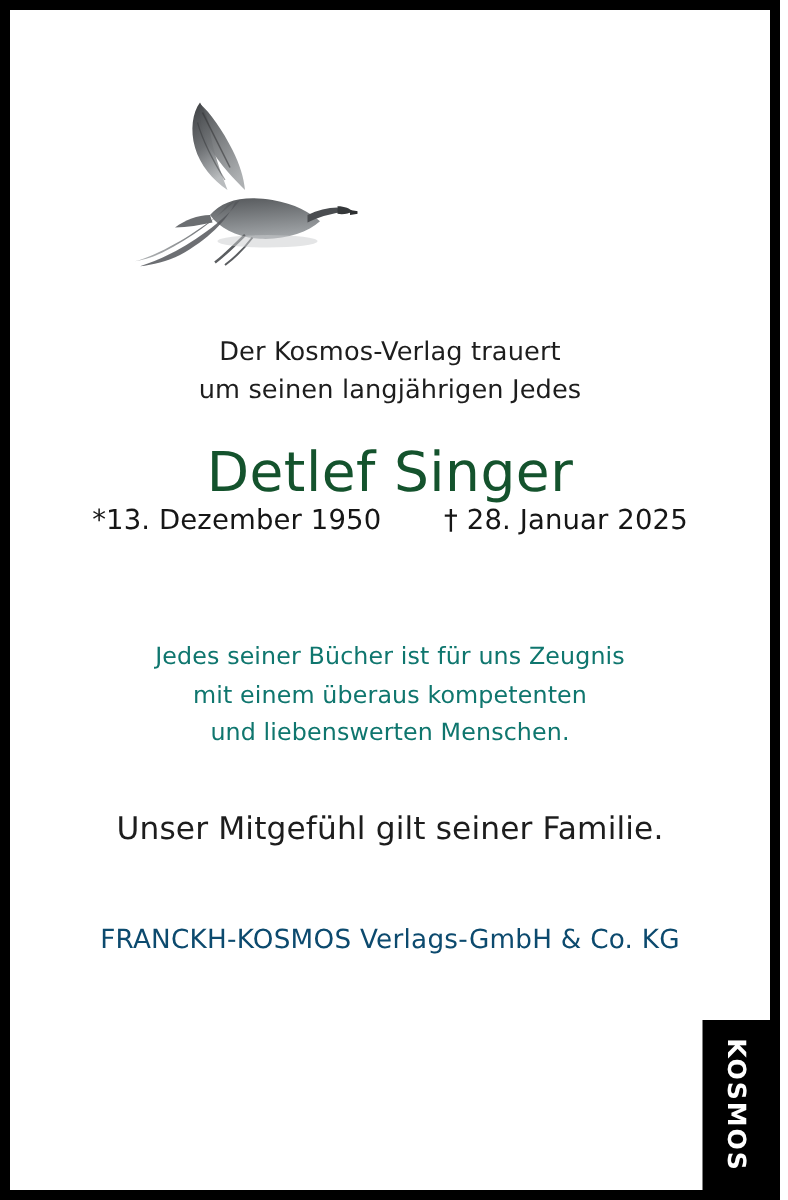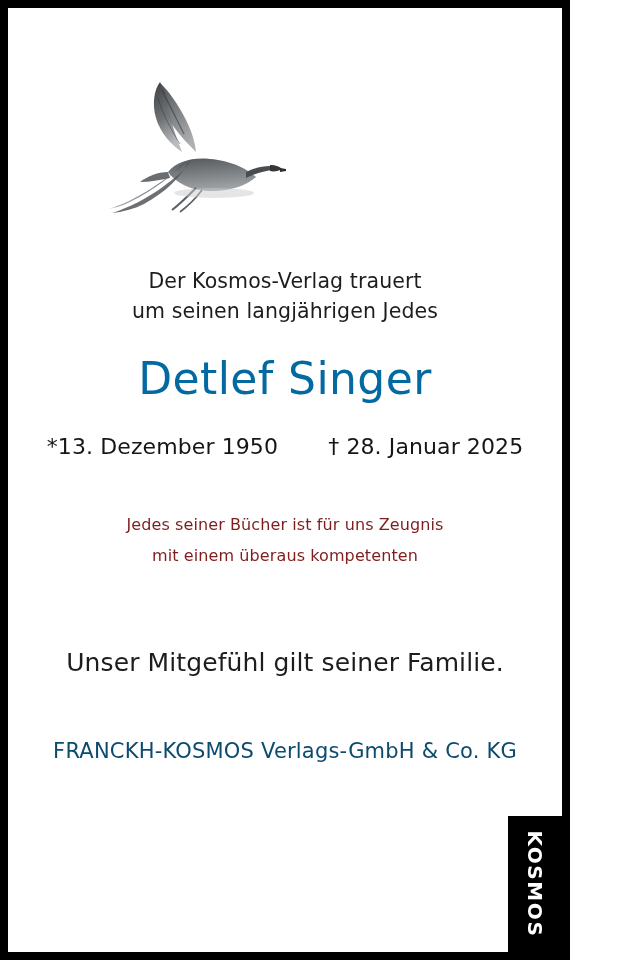--- a/index.html
+++ b/index.html
@@ -11,21 +11,21 @@
     width: 630px;
     height: 960px;
     font-family: "DejaVu Sans", "Liberation Sans", sans-serif;
     color: #1a1a1a;
     overflow: hidden;
   }
 
   .obituary {
     position: relative;
     box-sizing: border-box;
-    width: 570px;
+    width: 624px;
     height: 960px;
     background: #ffffff;
     border: 8px solid #000000;
     padding: 0;
     overflow: hidden;
   }
 
   .inner {
     position: relative;
     width: 100%;
@@ -64,46 +64,46 @@
 
   .name {
     position: absolute;
     left: 0;
     right: 0;
     top: 345px;
     font-size: 44px;
     line-height: 52px;
     font-weight: 400;
     letter-spacing: 0.4px;
-    color: #0369a1;
+    color: #14532d;
   }
 
   .dates {
     position: absolute;
     left: 0;
     right: 0;
-    top: 424px;
+    top: 394px;
     font-size: 22px;
     line-height: 30px;
     color: #161616;
     letter-spacing: 0.1px;
   }
   .dates .gap {
     display: inline-block;
     width: 36px;
   }
 
   .verse {
     position: absolute;
     left: 0;
     right: 0;
     top: 502px;
-    font-size: 16px;
+    font-size: 19px;
     line-height: 30.5px;
-    color: #7f1d1d;
+    color: #0f766e;
     letter-spacing: 0.1px;
   }
   .verse div { white-space: nowrap; }
 
   .condolence {
     position: absolute;
     left: 0;
     right: 0;
     top: 640px;
     font-size: 25px;
@@ -210,20 +210,21 @@
 
     <div class="dates">
       <span>*13. Dezember 1950</span>
       <span class="gap"></span>
       <span>† 28. Januar 2025</span>
     </div>
 
     <div class="verse">
       <div>Jedes seiner Bücher ist für uns Zeugnis</div>
       <div>mit einem überaus kompetenten</div>
+      <div>und liebenswerten Menschen.</div>
     </div>
 
     <div class="condolence">Unser Mitgefühl gilt seiner Familie.</div>
 
     <div class="publisher">FRANCKH-KOSMOS Verlags-GmbH &amp; Co. KG</div>
 
     <div class="logo">
       <span class="logo-text">KOSMOS</span>
     </div>
 

